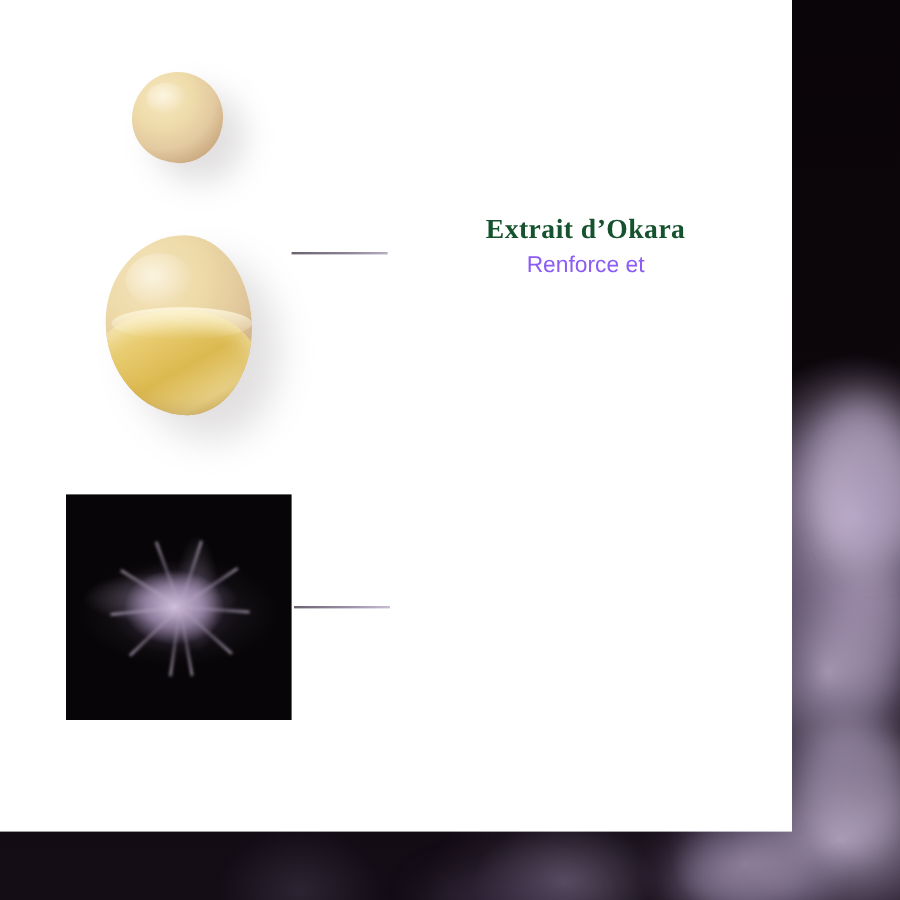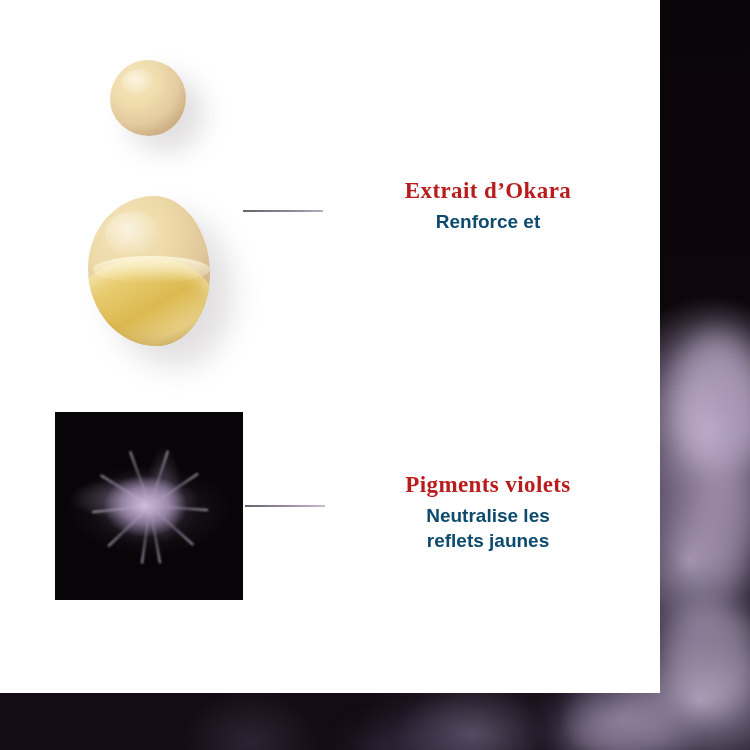--- a/index.html
+++ b/index.html
@@ -154,31 +154,31 @@
   
   .callout { position: absolute; text-align: center; }
   .callout-1 { left: 358px; top: 178px; width: 260px; }
   .callout-2 { left: 358px; top: 472px; width: 260px; }
 
   .callout-title {
     font-family: "Liberation Serif", serif;
     font-weight: bold;
     font-size: 23px;
     letter-spacing: 0.4px;
-    color: #b91c1c;
+    color: #14532d;
     margin: 0 0 6px 0;
     line-height: 1.1;
   }
   .callout-sub {
     font-family: "Liberation Sans", sans-serif;
     font-size: 19px;
     line-height: 1.32;
-    color: #0c4a6e;
+    color: #8b5cf6;
     margin: 0;
-    font-weight: 700;
+    font-weight: 400;
   }
 </style>
 </head>
 <body>
 
 <div id="stage">
 
   <div class="smoke-backdrop">
     <div class="smoke-wisp w1"></div>
     <div class="smoke-wisp w2"></div>
@@ -212,20 +212,15 @@
     </div>
 
     <div class="connector connector-1"></div>
     <div class="connector connector-2"></div>
 
     <div class="callout callout-1">
       <p class="callout-title">Extrait d’Okara</p>
       <p class="callout-sub">Renforce et</p>
     </div>
 
-    <div class="callout callout-2">
-      <p class="callout-title">Pigments violets</p>
-      <p class="callout-sub">Neutralise les</p>
-      <p class="callout-sub">reflets jaunes</p>
-    </div>
 
   </div>
 </div>
 
 </body></html>

